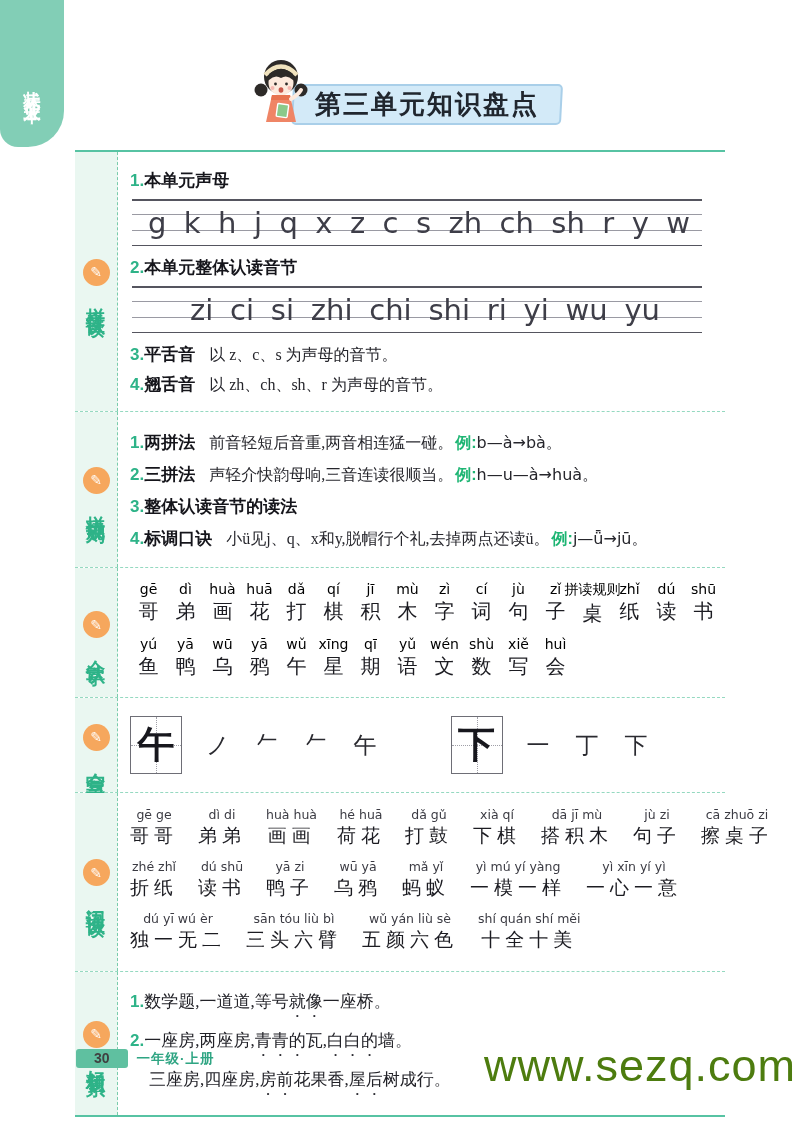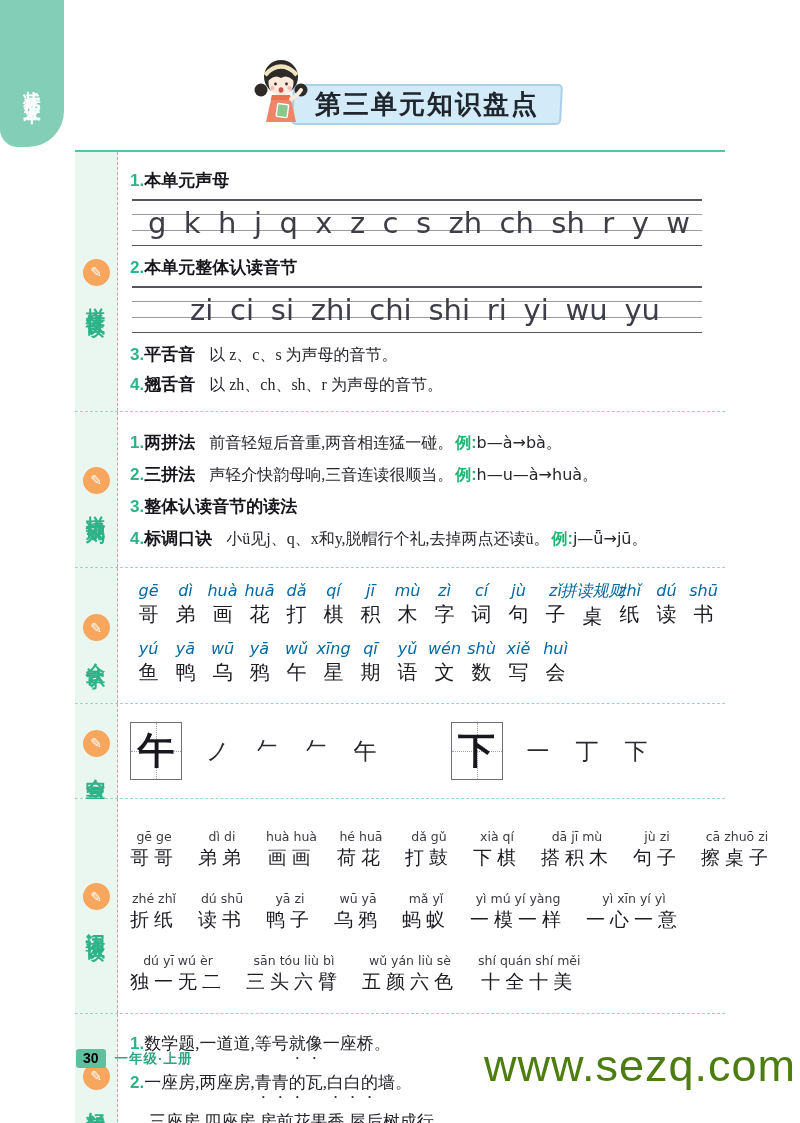--- a/index.html
+++ b/index.html
@@ -47,55 +47,55 @@
   .g4line.l1{top:15px;background:#9a9aa3;height:1px;}
   .g4line.l2{top:31px;background:#9a9aa3;height:1px;}
   .g4line.l3{bottom:0;background:#55555f;}
   .g4letters{position:absolute;left:0;right:0;top:0;bottom:0;display:flex;
              justify-content:space-between;align-items:center;box-sizing:border-box;
              font-family:"DejaVu Sans",sans-serif;font-size:29px;color:#3e3e48;}
 
   
   .char-row{display:flex;margin:3px 0 9px;}
   .char-cell{width:37px;display:flex;flex-direction:column;align-items:center;}
-  .char-cell .py{font-family:"DejaVu Sans",sans-serif;font-size:16px;color:#0369a1;white-space:nowrap;font-style:italic;}
+  .char-cell .py{font-family:"DejaVu Sans",sans-serif;font-size:14px;color:#000000;white-space:nowrap;}
   .char-cell .ch{font-family:"Liberation Serif",serif;font-size:20px;color:#1c1c22;margin-top:1px;}
 
   
   .write-row{display:flex;align-items:center;padding:8px 0 6px;}
   .wgroup{display:flex;align-items:center;}
   .wgroup+.wgroup{margin-left:74px;}
   .tian{width:50px;height:56px;border:1.5px solid #6e6e76;position:relative;display:flex;
         align-items:center;justify-content:center;background:#fff;flex:none;}
   .tian::before{content:"";position:absolute;left:0;right:0;top:50%;border-top:1px dotted #a0a0a8;}
   .tian::after{content:"";position:absolute;top:0;bottom:0;left:50%;border-left:1px dotted #a0a0a8;}
   .tian span{position:relative;z-index:1;font-family:"Liberation Serif",serif;font-size:37px;
              font-weight:bold;color:#17171d;}
   .strokes{display:flex;gap:26px;margin-left:24px;font-family:"Liberation Serif",serif;
            font-size:23px;color:#2a2a30;}
 
   
-  .word-row{display:flex;margin:20px 0 10px;align-items:flex-start;}
+  .word-row{display:flex;margin:4px 0 10px;align-items:flex-start;}
   .word-cell{display:flex;flex-direction:column;align-items:center;margin-right:20px;}
   .word-cell .py{font-family:"DejaVu Sans",sans-serif;font-size:12.5px;color:#3b3b43;white-space:nowrap;}
   .word-cell .w{font-family:"Liberation Serif",serif;font-size:19px;color:#1c1c22;margin-top:1px;
                 letter-spacing:5px;white-space:nowrap;}
 
   
   .sent-line{display:flex;align-items:baseline;margin:8px 0;font-family:"Liberation Serif",serif;
              font-size:17px;color:#222228;white-space:nowrap;}
   .sent-line .num{font-family:"Liberation Sans",sans-serif;}
   .sent-line.cont{padding-left:19px;}
   .em{-webkit-text-emphasis:filled dot #2c2c32;text-emphasis:filled dot #2c2c32;
       -webkit-text-emphasis-position:under right;text-emphasis-position:under right;}
 
   
   .footer{position:absolute;left:76px;top:1049px;display:flex;align-items:center;gap:9px;}
-  .page-badge{background:#5fc0a0;color:#000000;font-weight:bold;font-size:14px;
-              padding:1px 7px 2px;border-radius:3px;}
+  .page-badge{background:#5fc0a0;color:#404040;font-weight:bold;font-size:14px;
+              padding:1px 18px 2px;border-radius:3px;}
   .book-label{color:#2fa583;font-size:13.5px;font-weight:bold;letter-spacing:1px;text-align:right;}
   .watermark{position:absolute;right:4px;top:1040px;font-size:45px;color:#4d7c0f;
              letter-spacing:1px;font-family:"Liberation Sans",sans-serif;}
 </style>
 </head>
 <body>
 
 <div class="page">
 
   <div class="side-tab">

